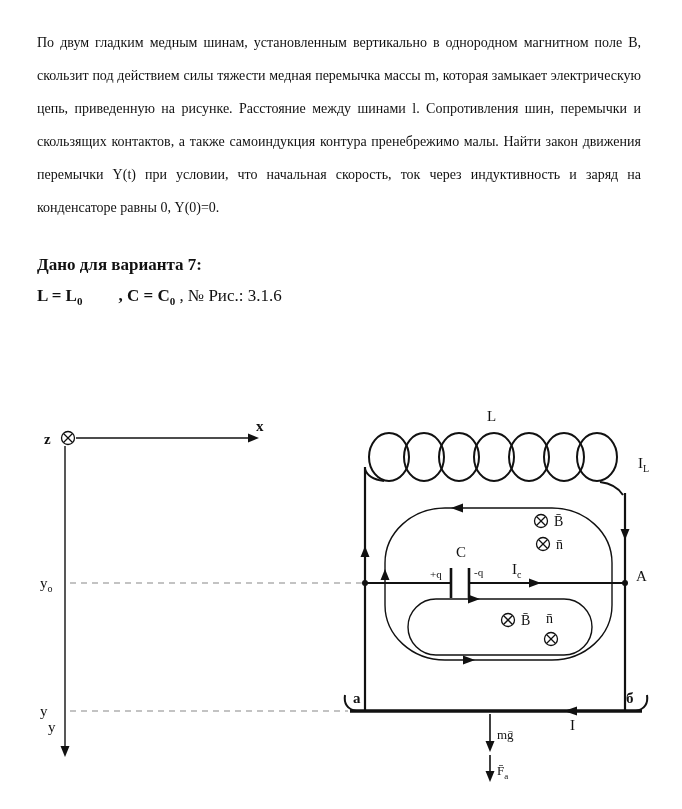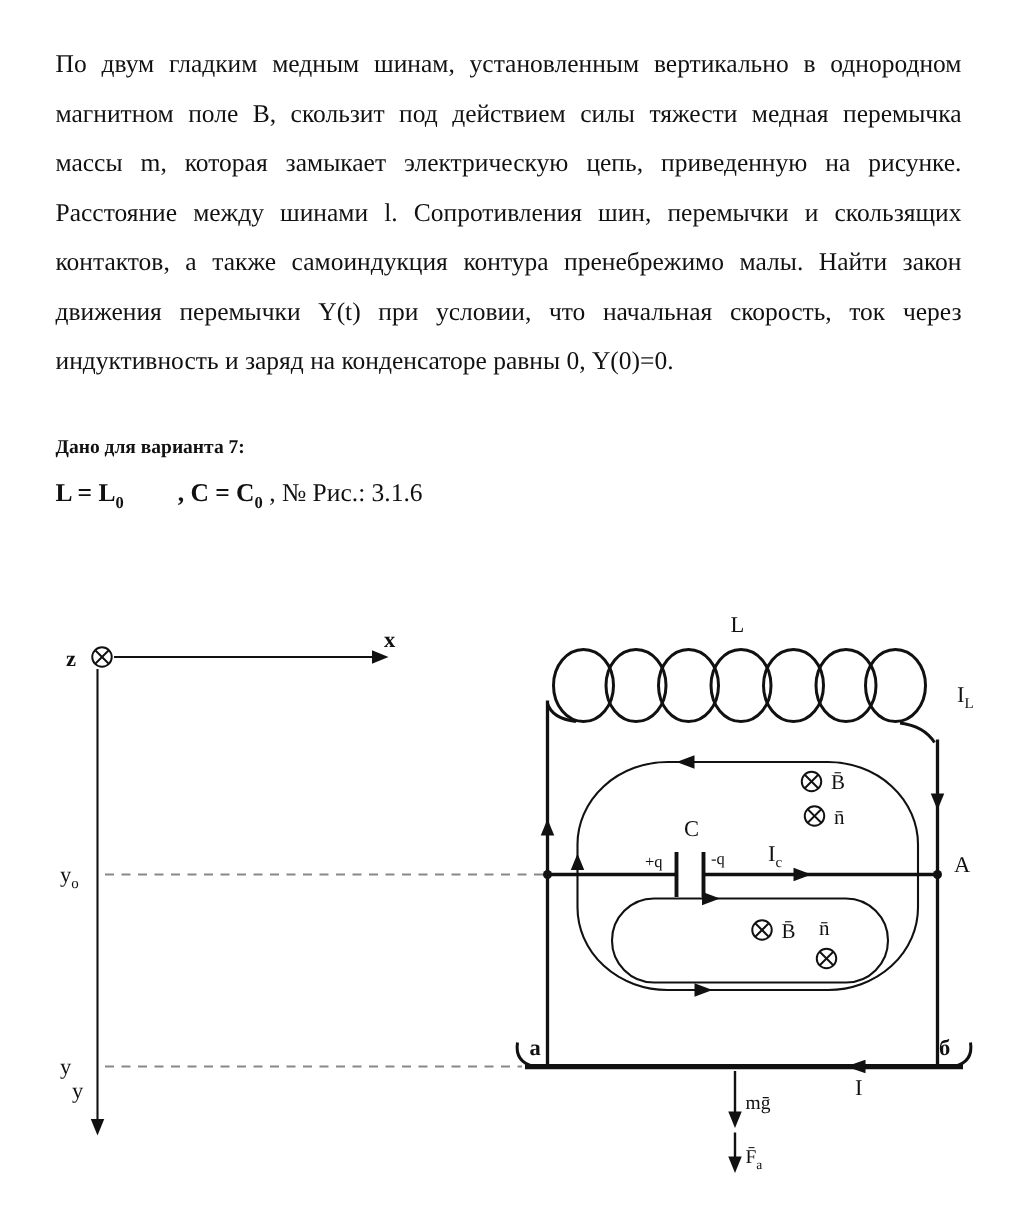--- a/index.html
+++ b/index.html
@@ -2,22 +2,22 @@
 <html><head>
 <meta charset="utf-8">
 <style>
   html,body{margin:0;padding:0;background:#fff;}
   body{
     width:682px;height:809px;position:relative;overflow:hidden;
     font-family:"Liberation Serif", serif;color:#111;
   }
   .doc{padding:26px 37px 0 37px;}
   .title{font-weight:bold;font-size:18px;text-align:center;margin-bottom:10px;}
-  .para{font-size:17px;line-height:33px;text-align:justify;margin:0 4px 2px 0;}
-  .given{font-weight:bold;font-size:13px;line-height:33px;margin-top:24px;}
+  .para{font-size:14px;line-height:33px;text-align:justify;margin:0 4px 2px 0;}
+  .given{font-weight:bold;font-size:17px;line-height:33px;margin-top:24px;}
   .formula{font-size:17px;line-height:30px;}
   .math-l{font-weight:bold;}
   .math-c{font-weight:bold;margin-left:36px;}
   .math-l sub,.math-c sub{font-size:11px;}
   .figref{font-weight:normal;}
   .figure{position:absolute;left:0;top:405px;}
   svg text{fill:#111;font-family:"Liberation Serif", serif;}
 </style>
 </head>
 <body>

